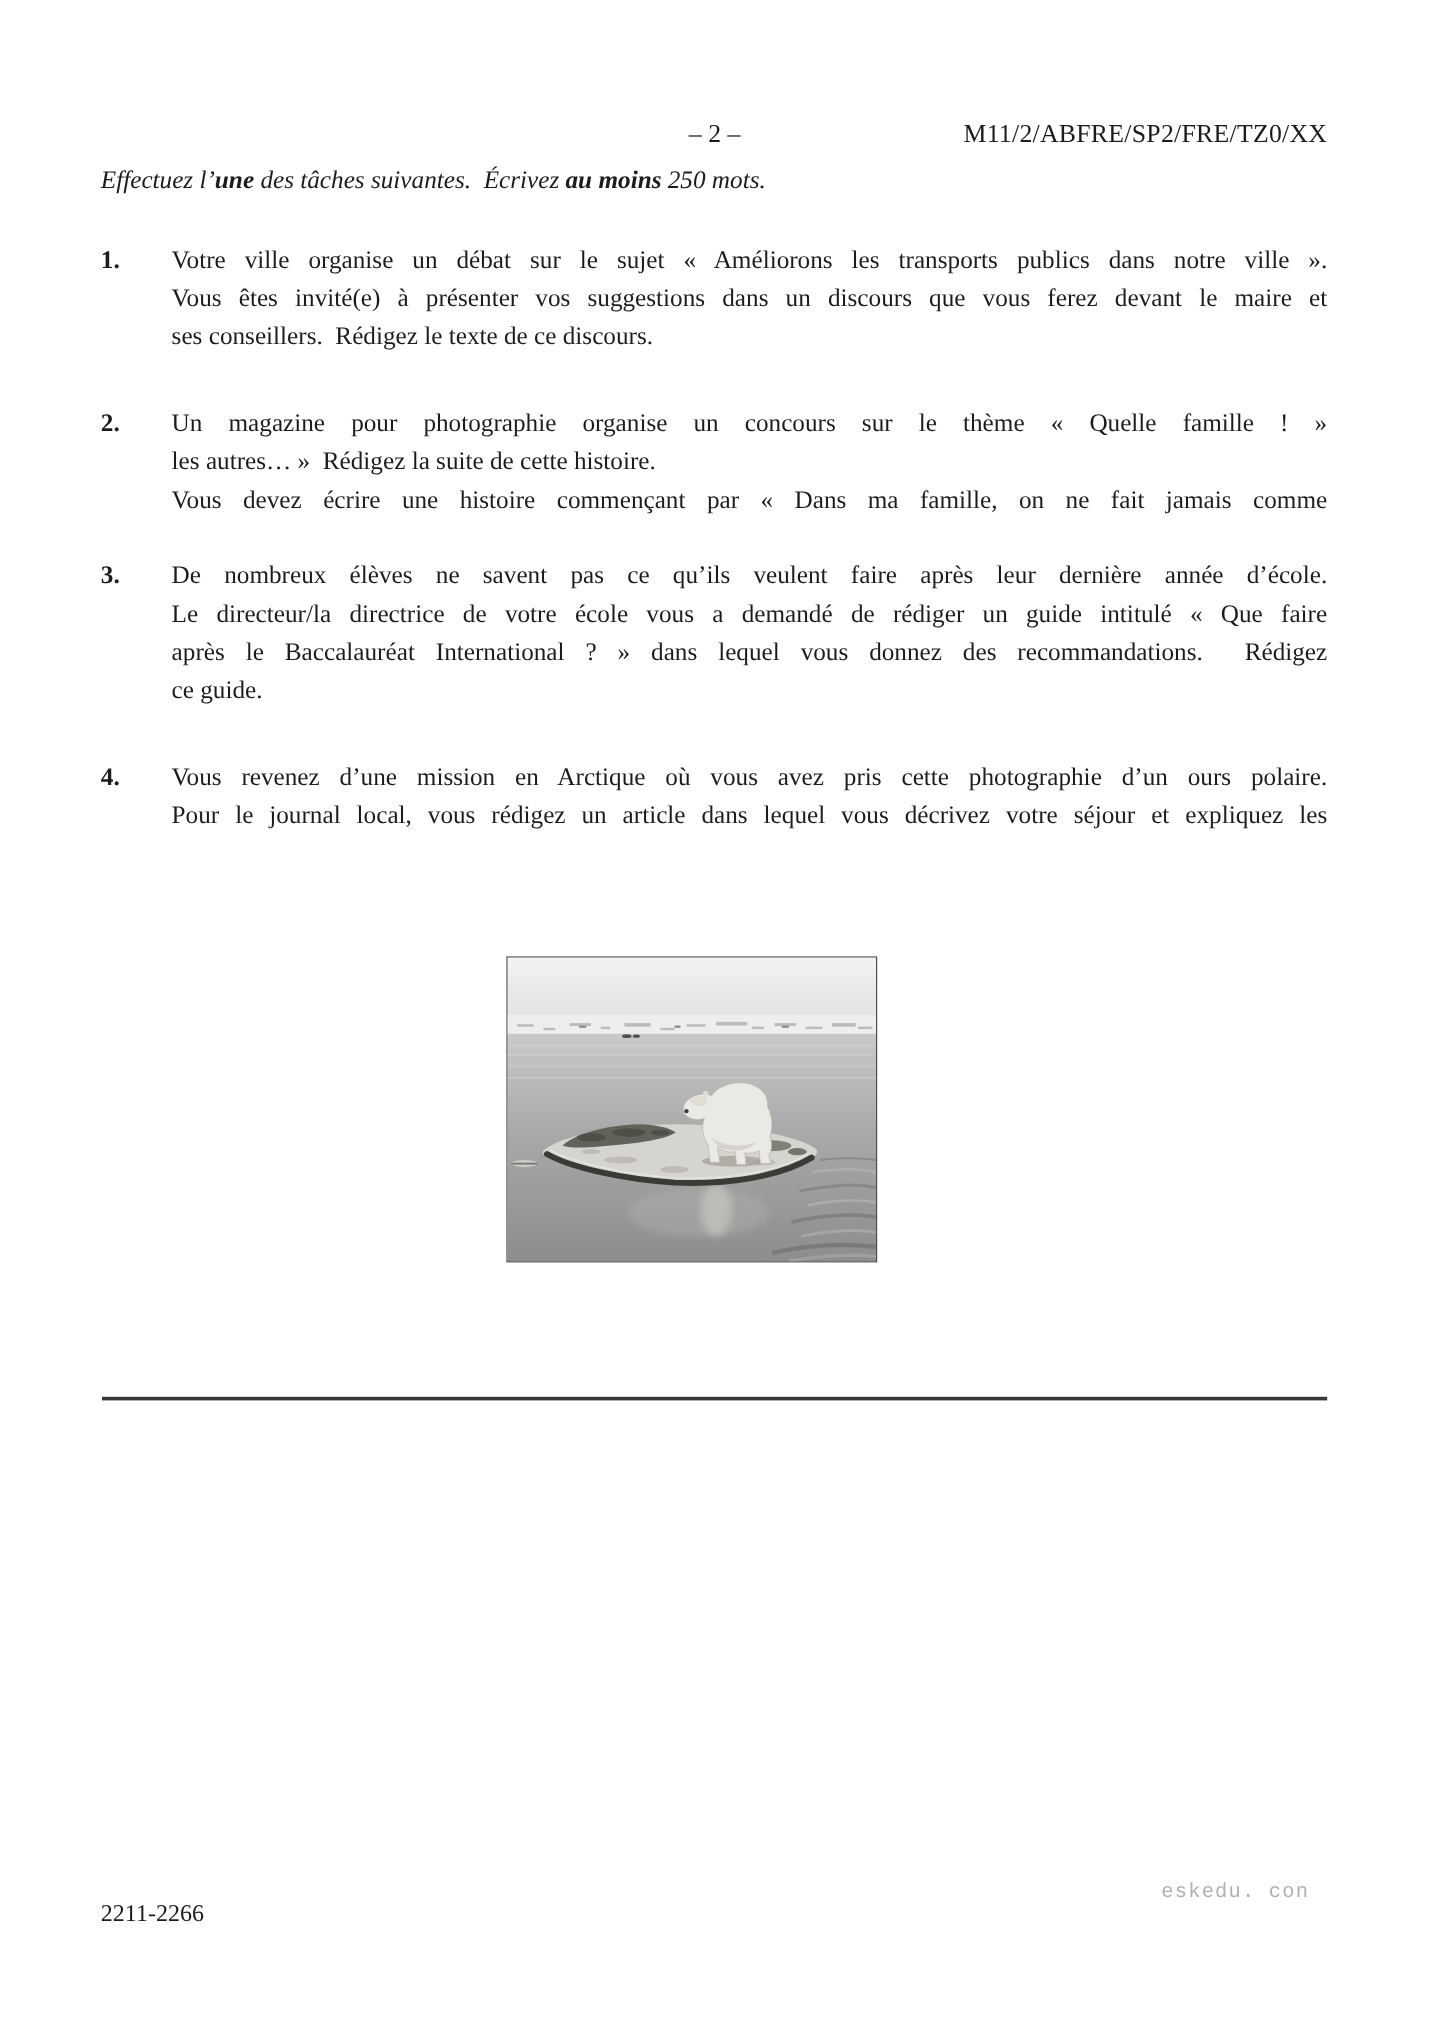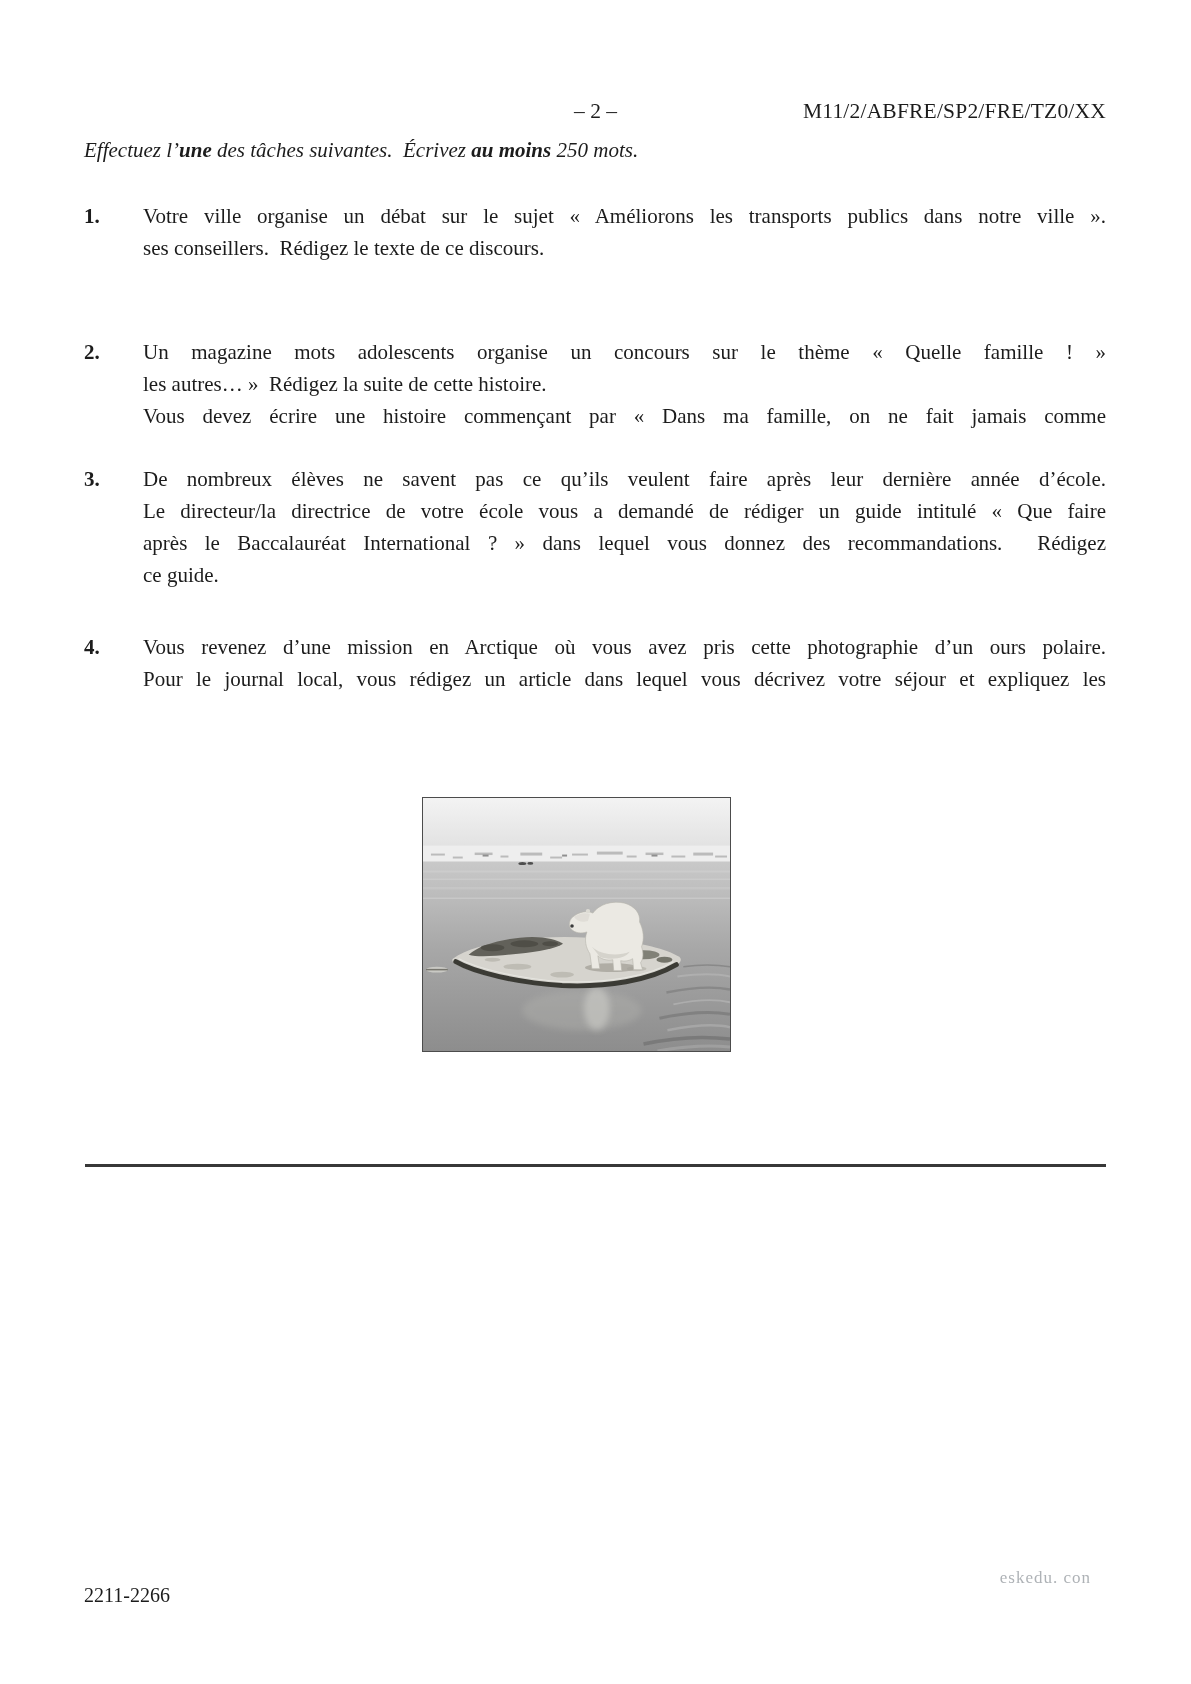--- a/index.html
+++ b/index.html
@@ -101,48 +101,49 @@
     position: absolute;
     left: 84px;
     top: 1584px;
     font-size: 20px;
     text-align: right;
   }
   .footer-site {
     position: absolute;
     right: 100px;
     top: 1568px;
-    font-family: Liberation Serif, serif;
+    font-family: Liberation Mono, monospace;
     font-size: 17px;
     color: #aeb2b6;
     letter-spacing: 1px;
   }
 </style>
 </head>
 <body>
 
 <div class="page">
 
   <div class="page-number">– 2 –</div>
   <div class="paper-code">M11/2/ABFRE/SP2/FRE/TZ0/XX</div>
 
   <p class="instruction"><span>Effectuez l’</span><b>une</b><span> des tâches suivantes.  Écrivez </span><b>au moins</b><span> 250 mots.</span></p>
 
   <div class="task task-1">
     <div class="task-num">1.</div>
     <div class="task-body">
       <div class="task-line">Votre ville organise un débat sur le sujet « Améliorons les transports publics dans notre ville ».</div>
+      <div class="task-line">Vous êtes invité(e) à présenter vos suggestions dans un discours que vous ferez devant le maire et</div>
       <div class="task-line last">ses conseillers.  Rédigez le texte de ce discours.</div>
     </div>
   </div>
 
   <div class="task task-2">
     <div class="task-num">2.</div>
     <div class="task-body">
-      <div class="task-line">Un magazine mots adolescents organise un concours sur le thème « Quelle famille ! »</div>
+      <div class="task-line">Un magazine pour photographie organise un concours sur le thème « Quelle famille ! »</div>
       <div class="task-line last">les autres… »  Rédigez la suite de cette histoire.</div>
       <div class="task-line">Vous devez écrire une histoire commençant par « Dans ma famille, on ne fait jamais comme</div>
     </div>
   </div>
 
   <div class="task task-3">
     <div class="task-num">3.</div>
     <div class="task-body">
       <div class="task-line">De nombreux élèves ne savent pas ce qu’ils veulent faire après leur dernière année d’école.</div>
       <div class="task-line">Le directeur/la directrice de votre école vous a demandé de rédiger un guide intitulé « Que faire</div>

